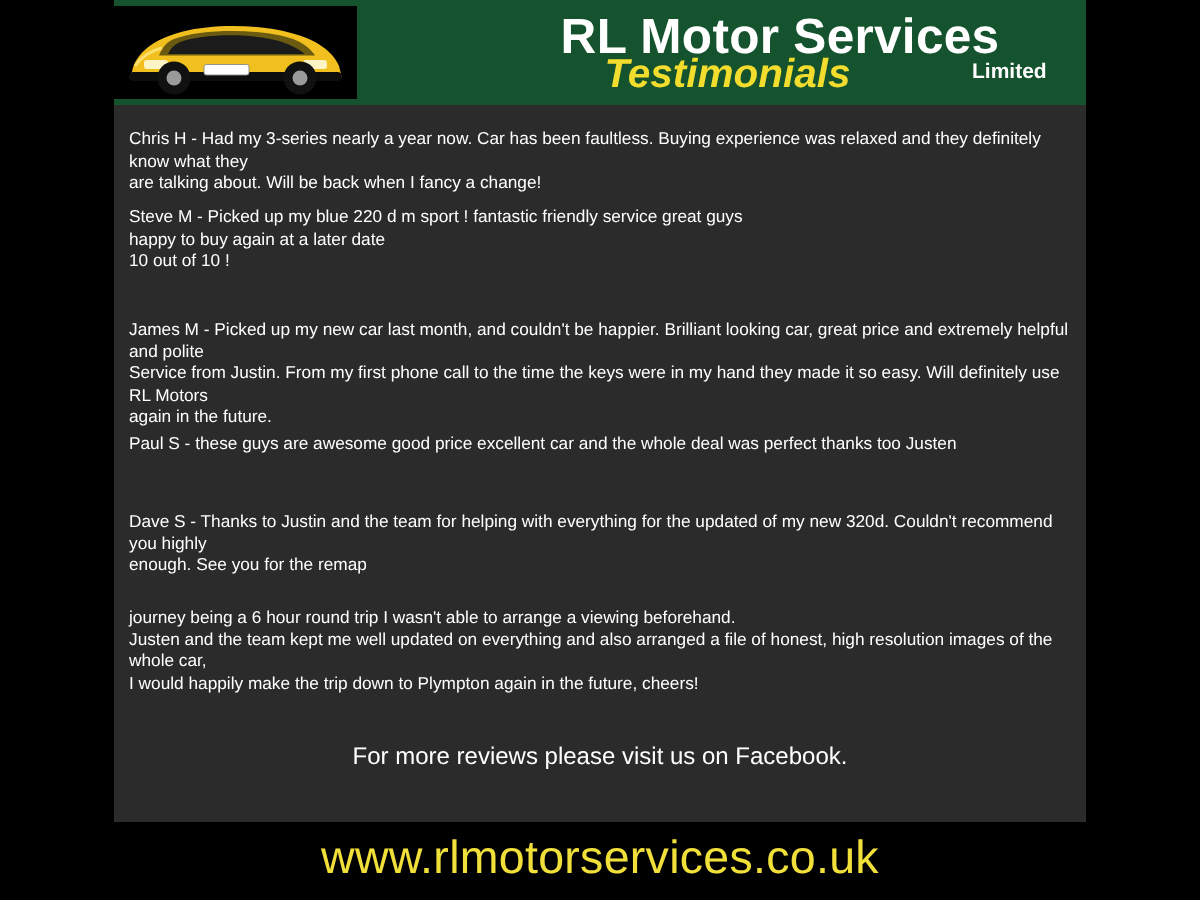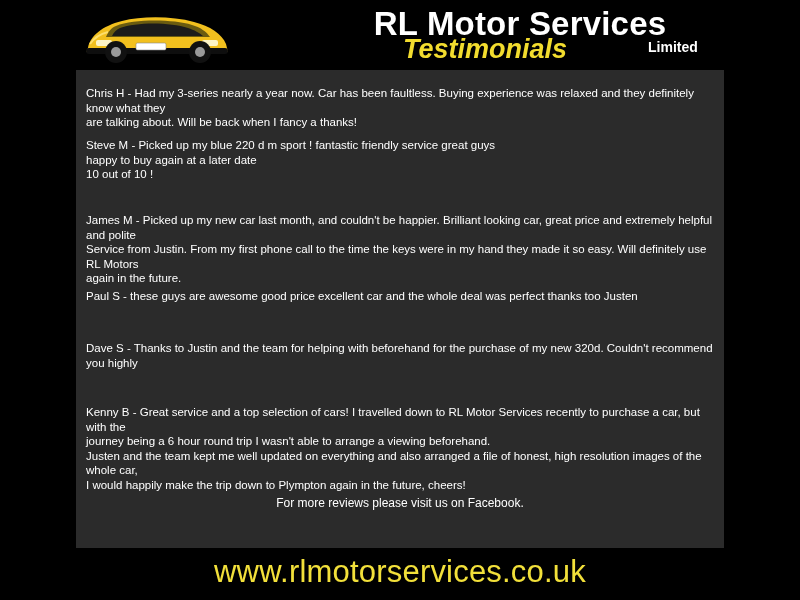--- a/index.html
+++ b/index.html
@@ -23,21 +23,21 @@
     position: absolute;
     left: 76px;
     top: 0px;
     width: 648px;
     height: 548px;
     background: #2b2b2b;
   }
   .header {
     position: relative;
     height: 70px;
-    background: #000000;
+    background: #14532d;
   }
   .car-logo {
     position: absolute;
     left: 76px;
     top: 4px;
     width: 162px;
     height: 62px;
     overflow: hidden;
   }
   .car-svg {
@@ -103,21 +103,21 @@
     display: block;
     white-space: normal;
   }
   .footer-note {
     position: absolute;
     left: 0;
     top: 426px;
     width: 648px;
     text-align: center;
     color: #ffffff;
-    font-size: 12px;
+    font-size: 16px;
   }
   .footer-bar {
     position: absolute;
     left: 0;
     top: 548px;
     width: 800px;
     height: 52px;
     background: #000000;
     text-decoration: underline;
   }
@@ -164,45 +164,45 @@
         <div class="brand-title">RL Motor Services</div>
         <div class="brand-limited">Limited</div>
         <div class="brand-subtitle">Testimonials</div>
       </div>
     </div>
 
     <div class="testimonials">
 
       <div class="t-item" style="top: 16px;">
         <span class="t-line">Chris H - Had my 3-series nearly a year now. Car has been faultless. Buying experience was relaxed and they definitely know what they</span>
-        <span class="t-line">are talking about. Will be back when I fancy a thanks!</span>
+        <span class="t-line">are talking about. Will be back when I fancy a change!</span>
       </div>
 
       <div class="t-item" style="top: 68px;">
         <span class="t-line">Steve M - Picked up my blue 220 d m sport ! fantastic friendly service great guys</span>
         <span class="t-line">happy to buy again at a later date</span>
         <span class="t-line">10 out of 10 !</span>
       </div>
 
       <div class="t-item" style="top: 219px;">
         <span class="t-line">Paul S - these guys are awesome good price excellent car and the whole deal was perfect thanks too Justen</span>
       </div>
 
       <div class="t-item" style="top: 143px;">
         <span class="t-line">James M - Picked up my new car last month, and couldn't be happier. Brilliant looking car, great price and extremely helpful and polite</span>
         <span class="t-line">Service from Justin. From my first phone call to the time the keys were in my hand they made it so easy. Will definitely use RL Motors</span>
         <span class="t-line">again in the future.</span>
       </div>
 
       <div class="t-item" style="top: 271px;">
-        <span class="t-line">Dave S - Thanks to Justin and the team for helping with beforehand for the purchase of my new 320d. Couldn't recommend you highly</span>
+        <span class="t-line">Dave S - Thanks to Justin and the team for helping with everything for the updated of my new 320d. Couldn't recommend you highly</span>
+        <span class="t-line">enough. See you for the remap</span>
       </div>
 
       <div class="t-item" style="top: 335px;">
-        <span class="t-line">Kenny B - Great service and a top selection of cars! I travelled down to RL Motor Services recently to purchase a car, but with the</span>
         <span class="t-line">journey being a 6 hour round trip I wasn't able to arrange a viewing beforehand.</span>
         <span class="t-line">Justen and the team kept me well updated on everything and also arranged a file of honest, high resolution images of the whole car,</span>
         <span class="t-line">I would happily make the trip down to Plympton again in the future, cheers!</span>
       </div>
 
       <div class="footer-note">For more reviews please visit us on Facebook.</div>
     </div>
   </div>
 
   <div class="car-logo">

